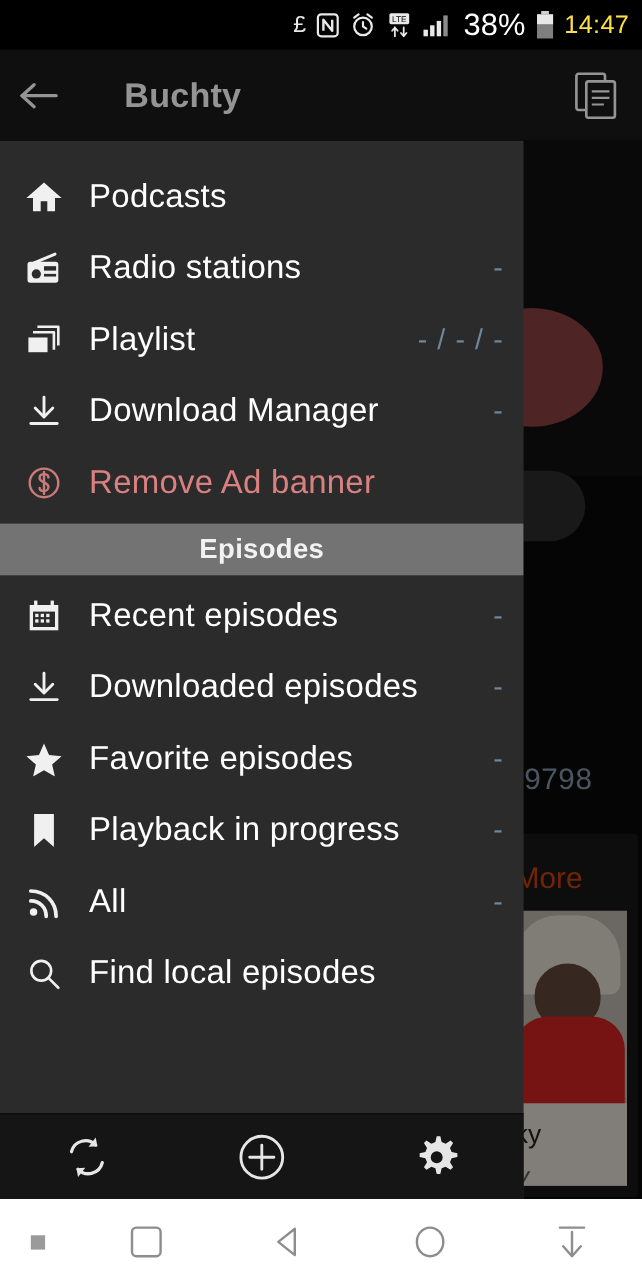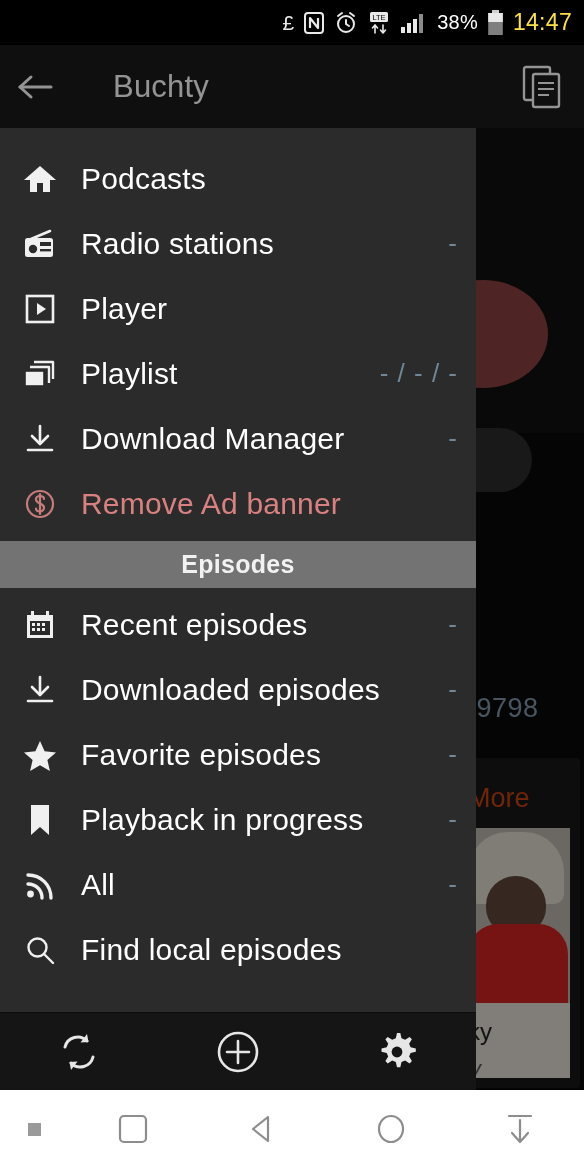--- a/index.html
+++ b/index.html
@@ -19,39 +19,40 @@
   
   .statusbar {
     position: absolute; top: 0; left: 0;
     width: 584px; height: 45px;
     background: #000;
     display: flex; align-items: center; justify-content: flex-end;
     padding-right: 12px;
     gap: 9px;
   }
   .statusbar .si { display: flex; align-items: center; color: #e9e9e9; }
-  .st-text { color: #fff; font-size: 20px; letter-spacing: .2px; }
+  .st-text { color: #fff; font-size: 28px; letter-spacing: .2px; }
   .st-clock { color: #fde047; font-size: 23px; letter-spacing: .3px; }
   .bt-glyph { font-size: 21px; line-height: 1; color: #dcdcdc; }
 
   
   .bg-layer { position: absolute; top: 45px; left: 0; width: 584px; height: 1045px; background: #0c0c0c; }
   .bg-appbar {
     position: absolute; top: 0; left: 0; width: 584px; height: 83px;
     background: #1a1a1a;
     display: flex; align-items: center;
   }
   .back-arrow {
     width: 70px; height: 83px;
     display: flex; align-items: center; justify-content: center;
     color: #fff;
   }
   .appbar-title {
     color: #fff; font-size: 31px; letter-spacing: .2px;
     margin-left: 43px;
+    font-weight: bold;
   }
   .appbar-action {
     position: absolute; right: 14px; top: 50%; transform: translateY(-50%);
     width: 56px; height: 56px; display: flex; align-items: center; justify-content: center;
   }
 
   .bg-body { position: absolute; top: 83px; left: 0; width: 584px; height: 962px; background: #0a0a0a; }
   .bg-hero { position: absolute; top: 0; left: 0; width: 584px; height: 305px; background: #121110; }
   .bg-circle {
     position: absolute; left: 418px; top: 152px;
@@ -264,30 +265,20 @@
             <rect x="2" y="10" width="28" height="19" rx="2.5" fill="#f0f0f0"></rect>
             <circle cx="10" cy="21" r="4.2" fill="#2b2b2b"></circle>
             <rect x="17" y="14" width="11" height="4" fill="#2b2b2b"></rect>
             <rect x="17" y="21" width="11" height="2.4" fill="#2b2b2b"></rect>
           </svg>
         </span>
         <span class="nav-label">Radio stations</span>
         <span class="nav-value">-</span>
       </div>
 
-      <div class="nav-item">
-        <span class="nav-icon">
-          <svg width="32" height="32" viewBox="0 0 32 32" fill="none" stroke="#f0f0f0" stroke-width="2.6">
-            <rect x="3" y="3" width="26" height="26"></rect>
-            <path d="M13 10 L22 16 L13 22 Z" fill="#f0f0f0" stroke="none"></path>
-          </svg>
-        </span>
-        <span class="nav-label">Player</span>
-        <span class="nav-value"></span>
-      </div>
 
       <div class="nav-item">
         <span class="nav-icon">
           <svg width="34" height="32" viewBox="0 0 34 32" fill="none">
             <path d="M11 4 H30 V21" stroke="#f0f0f0" stroke-width="2.4" stroke-linejoin="round"></path>
             <path d="M7 9 H26 V25" stroke="#f0f0f0" stroke-width="2.4" stroke-linejoin="round"></path>
             <rect x="2" y="13" width="19" height="15" fill="#f0f0f0" stroke="#2b2b2b" stroke-width="1.6"></rect>
           </svg>
         </span>
         <span class="nav-label">Playlist</span>

